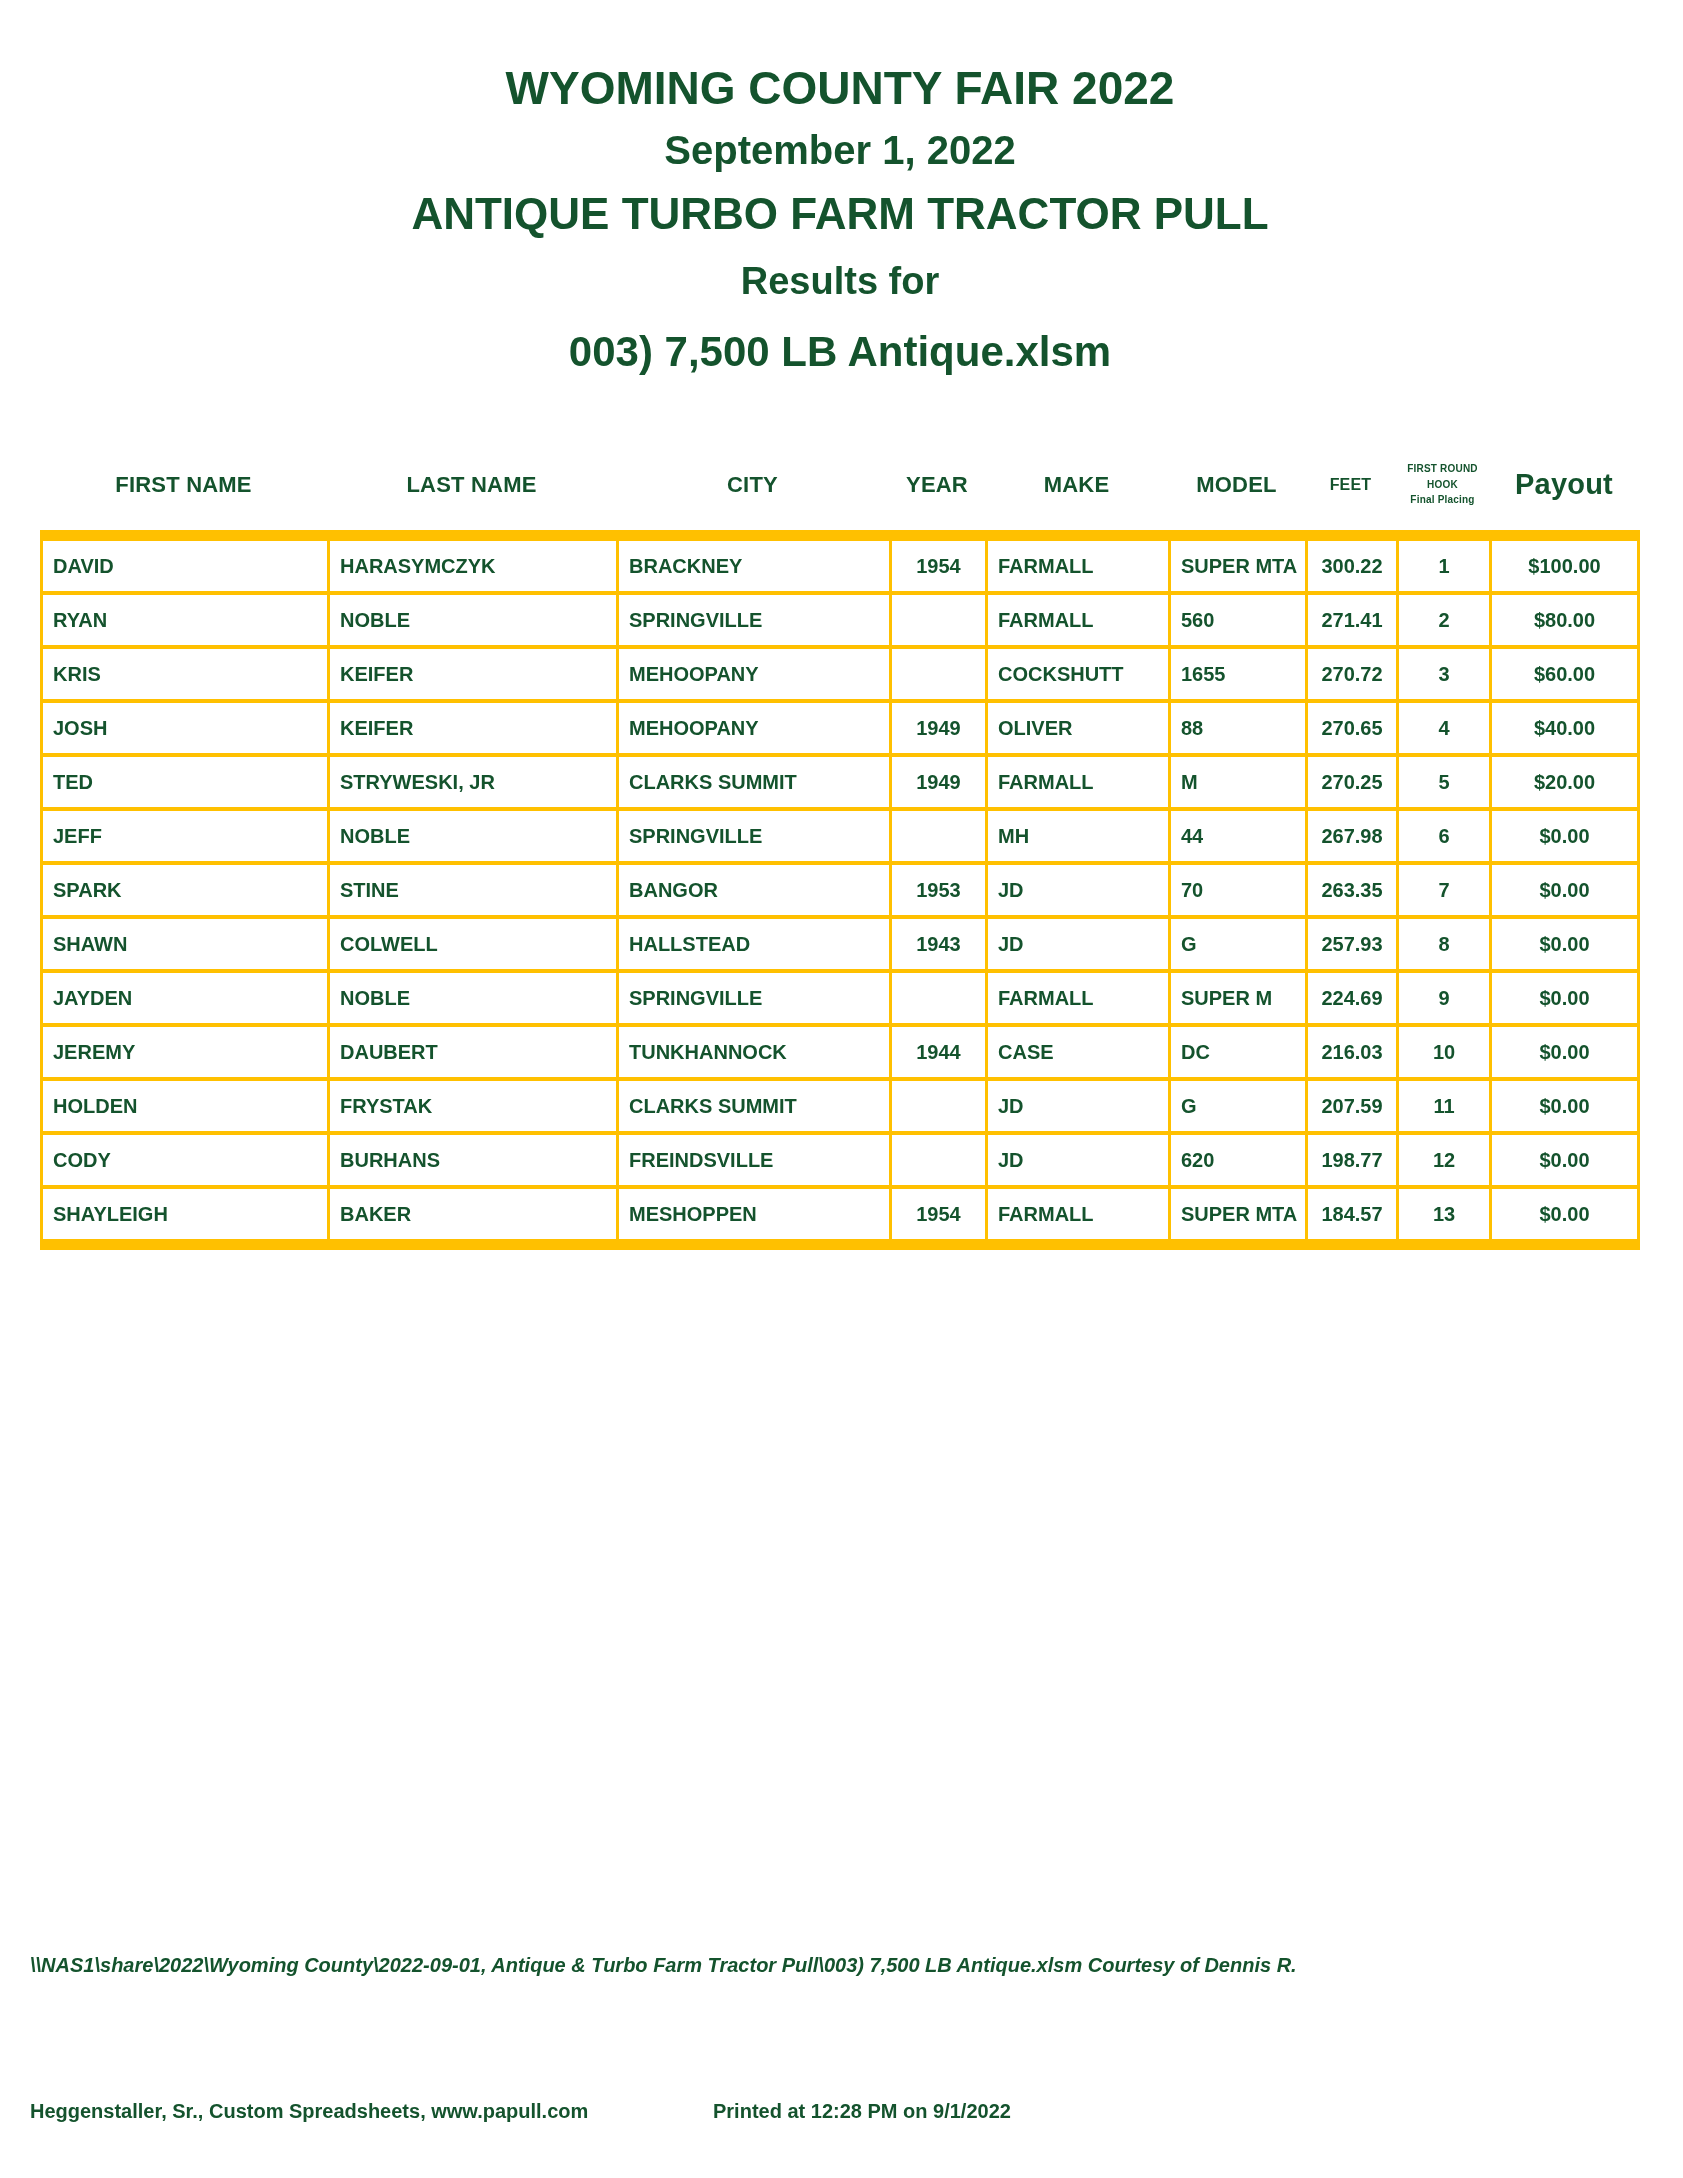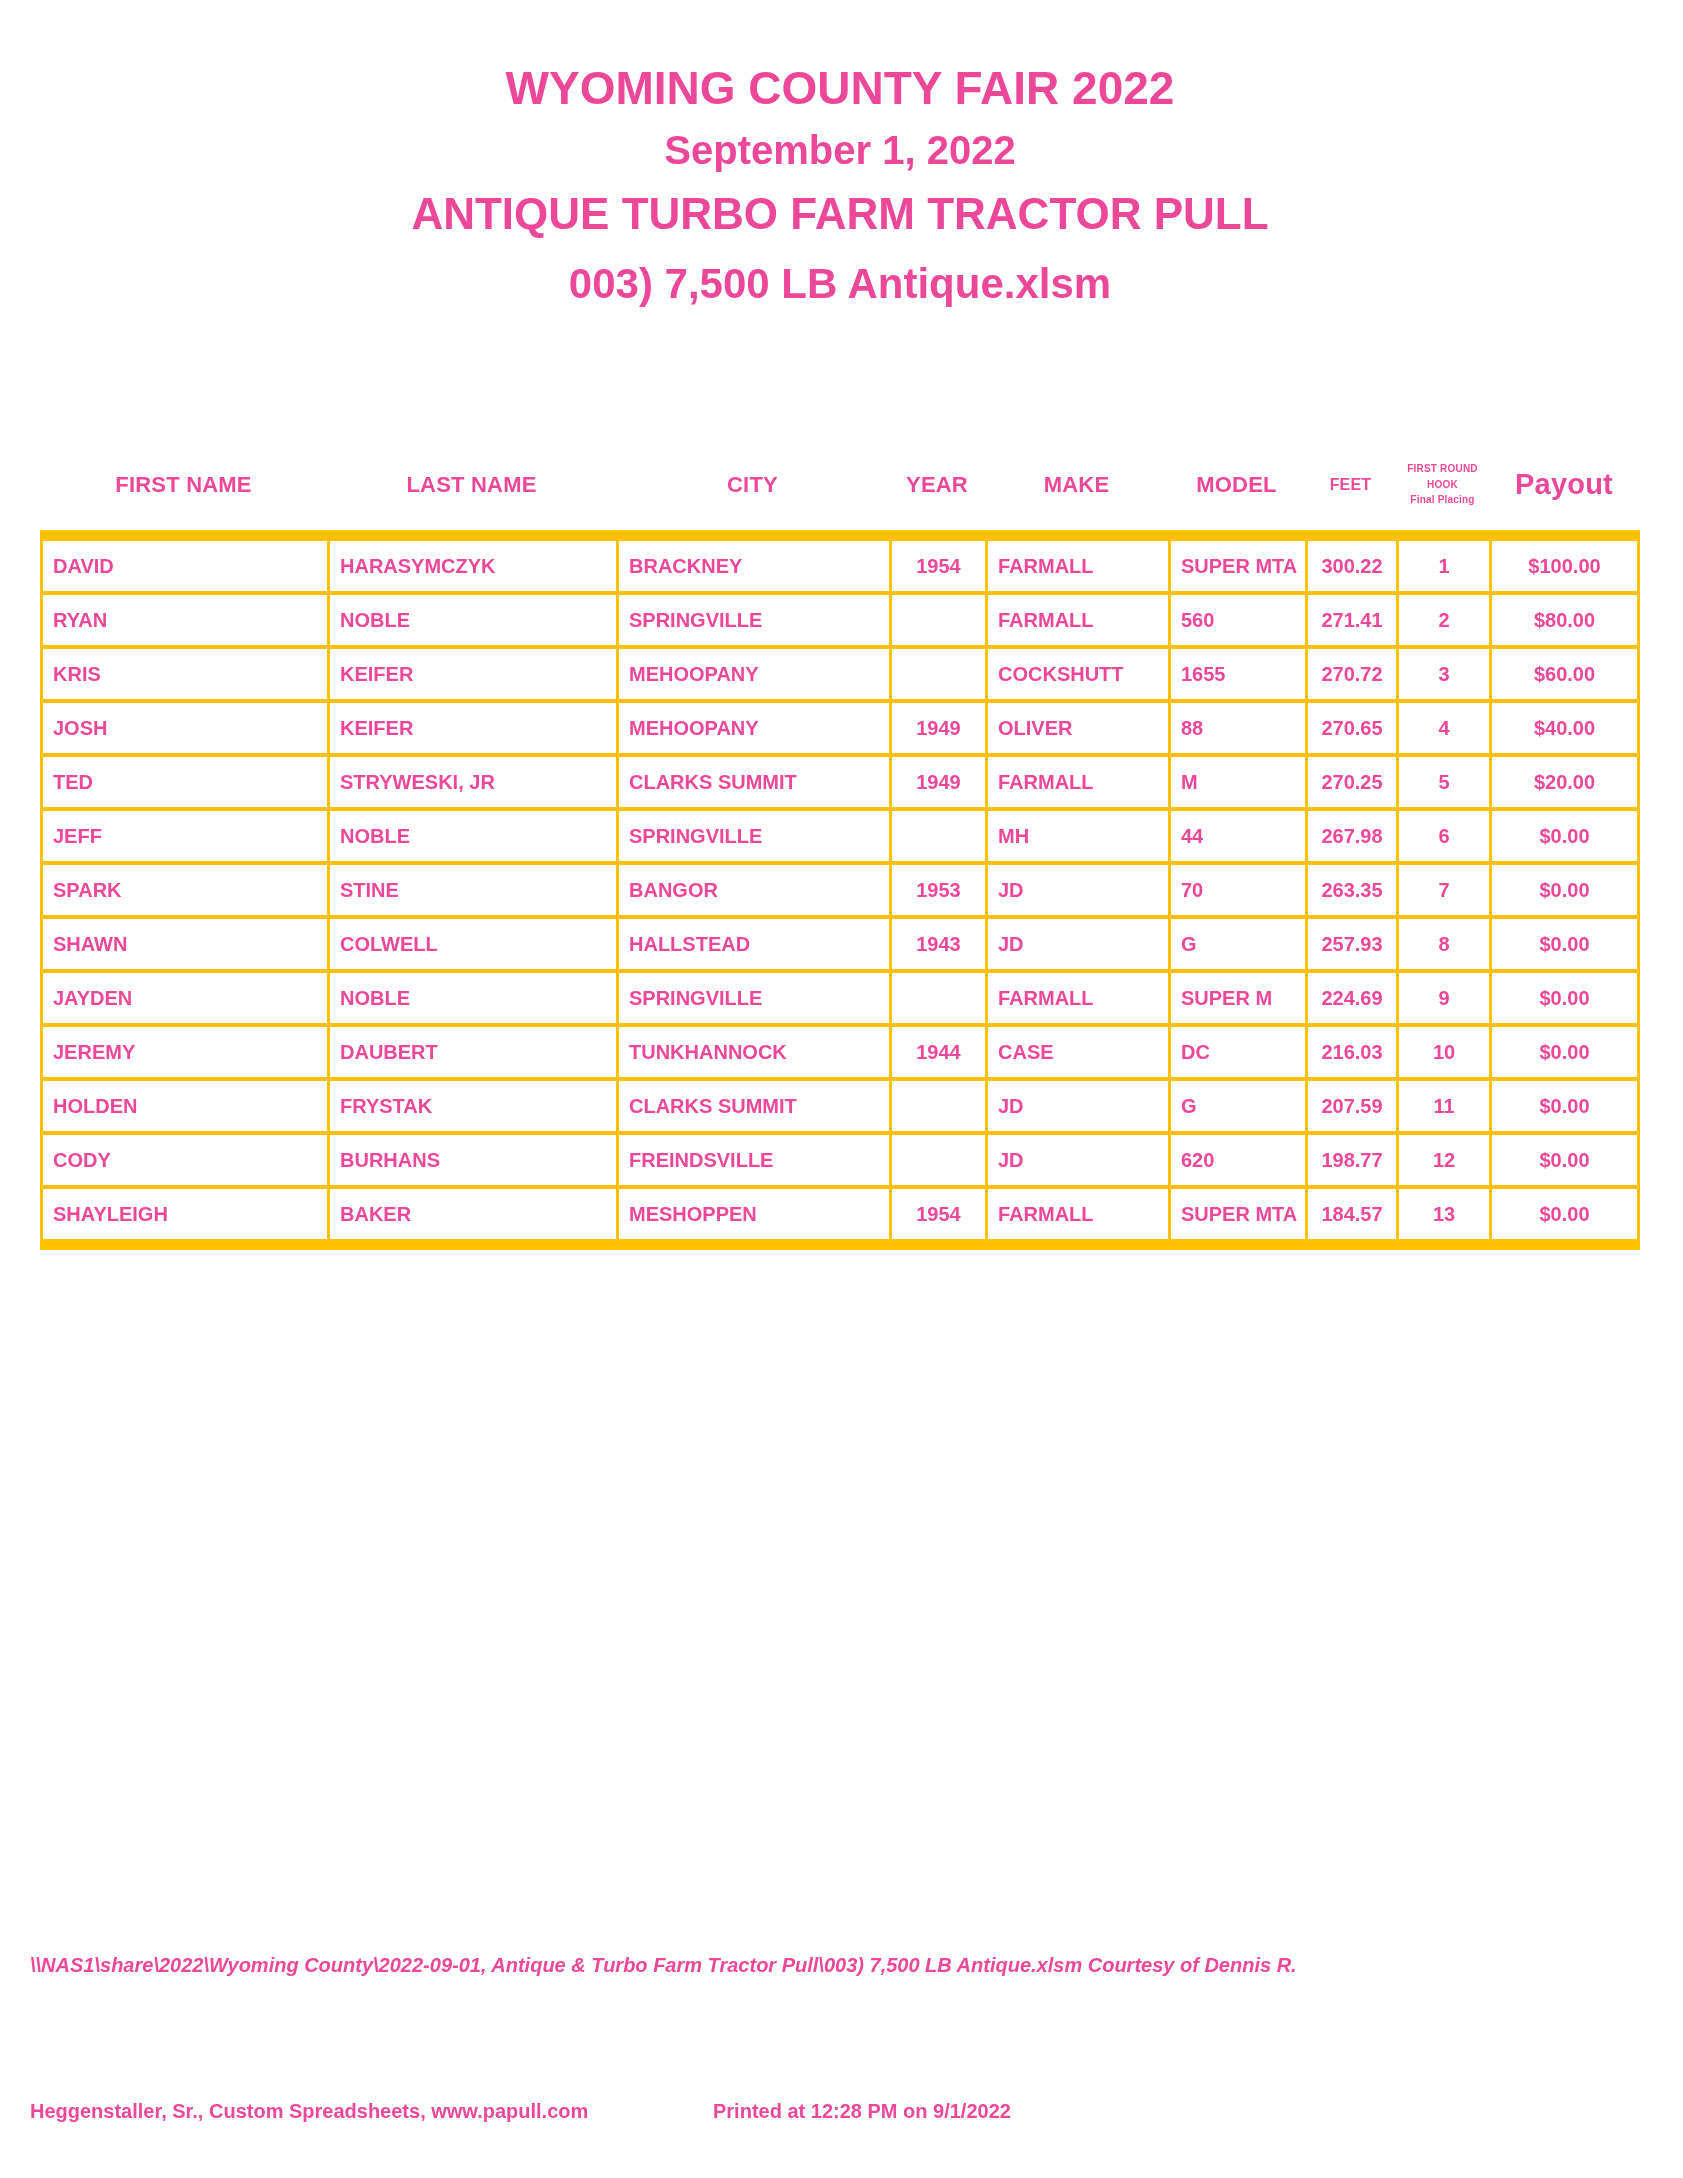--- a/index.html
+++ b/index.html
@@ -2,21 +2,21 @@
 <html><head>
 <meta charset="utf-8">
 <style>
   html,body{margin:0;padding:0;background:#fff;}
   .page{
     position:relative;
     width:1683px;height:2178px;
     background:#ffffff;
     font-family:"Liberation Sans", sans-serif;
     font-weight:bold;
-    color:#ec4899;
+    color:#14532d;
     overflow:hidden;
   }
   
   .title-block{
     position:absolute;left:40px;top:61px;width:1600px;
     text-align:center;
   }
   .t1{font-size:46px;line-height:1.2;margin:0 0 10px 0;}
   .t2{font-size:40px;line-height:1.2;margin:0 0 14px 0;}
   .t3{font-size:44px;line-height:1.2;margin:0 0 18px 0;}
@@ -70,20 +70,21 @@
 </style>
 </head>
 <body>
 
 <div class="page">
 
   <div class="title-block">
     <div class="t1">WYOMING COUNTY FAIR 2022</div>
     <div class="t2">September 1, 2022</div>
     <div class="t3">ANTIQUE TURBO FARM TRACTOR PULL</div>
+    <div class="t4">Results for</div>
     <div class="t5">003) 7,500 LB Antique.xlsm</div>
   </div>
 
   <div class="col-headers">
     <div class="h">FIRST NAME</div>
     <div class="h">LAST NAME</div>
     <div class="h">CITY</div>
     <div class="h">YEAR</div>
     <div class="h">MAKE</div>
     <div class="h">MODEL</div>

